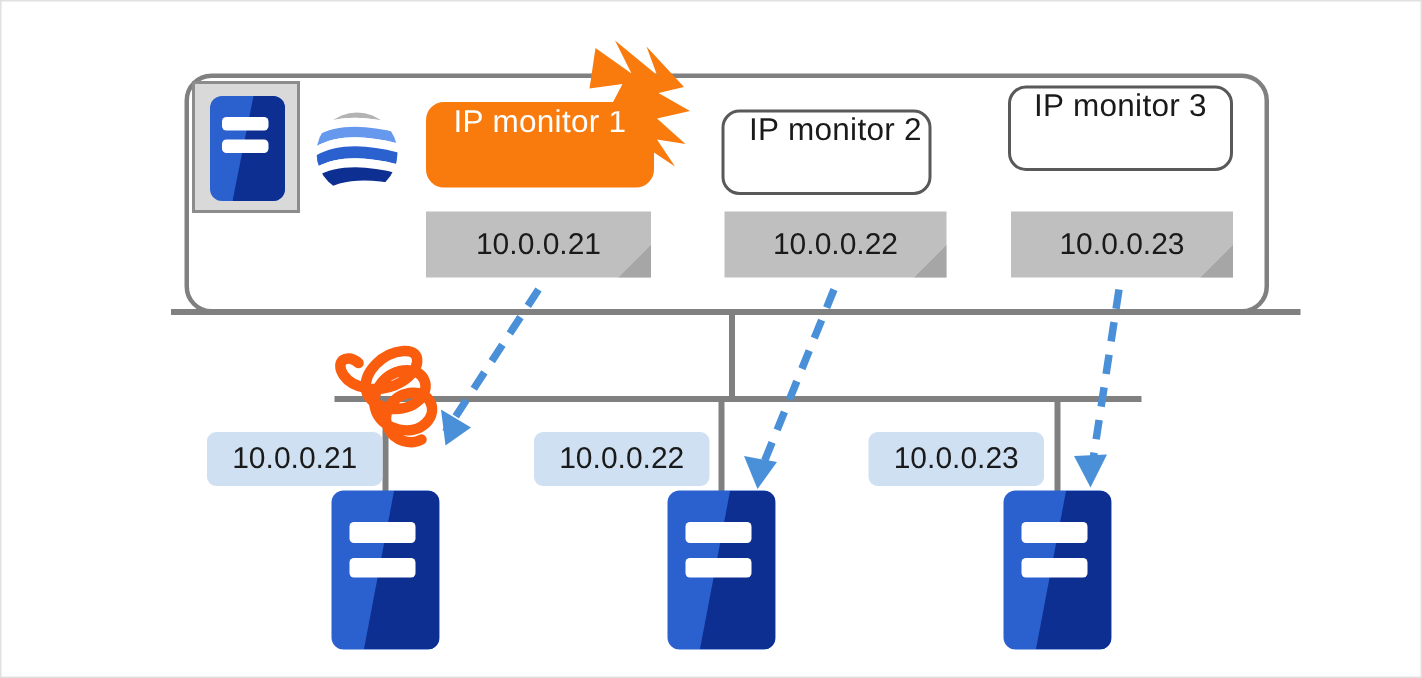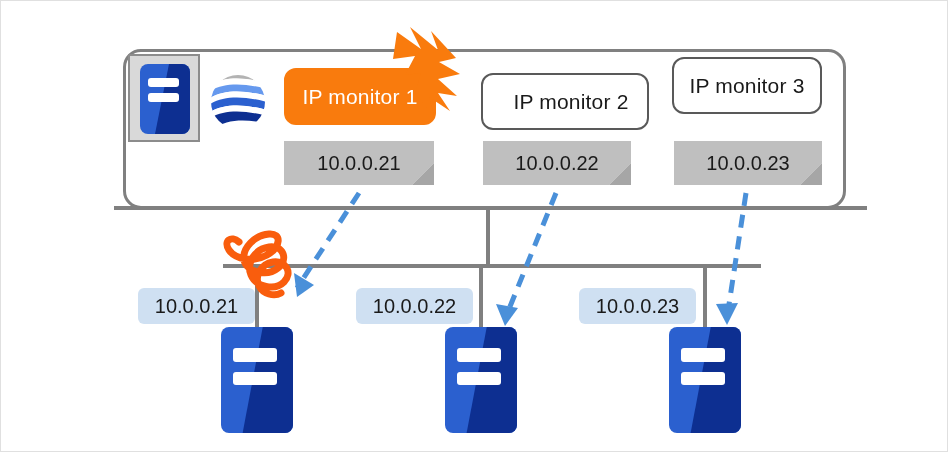--- a/index.html
+++ b/index.html
@@ -97,38 +97,38 @@
     width: 56px;
     height: 56px;
   }
 
   
   .monitor-pill {
     position: absolute;
     height: 57px;
     border-radius: 12px;
     display: flex;
-    align-items: center;
+    align-items: flex-start;
     justify-content: center;
     font-size: 21px;
     box-sizing: border-box;
     letter-spacing: 0.2px;
   }
   .monitor-pill.active {
     background: #f97b0d;
     border: 2px solid #f97b0d;
     color: #ffffff;
   }
   .monitor-pill.idle {
     background: #ffffff;
     border: 2px solid #595959;
     color: #1a1a1a;
   }
   .m1 { left: 283px; top: 67px; width: 152px; }
-  .m2 { left: 480px; top: 72px; width: 168px; padding-left: 12px; }
+  .m2 { left: 480px; top: 72px; width: 140px; padding-left: 12px; }
   .m3 { left: 671px; top: 56px; width: 150px; }
 
   
   .note {
     position: absolute;
     height: 44px;
     background: #bfbfbf;
     font-size: 20px;
     color: #1a1a1a;
     display: flex;

